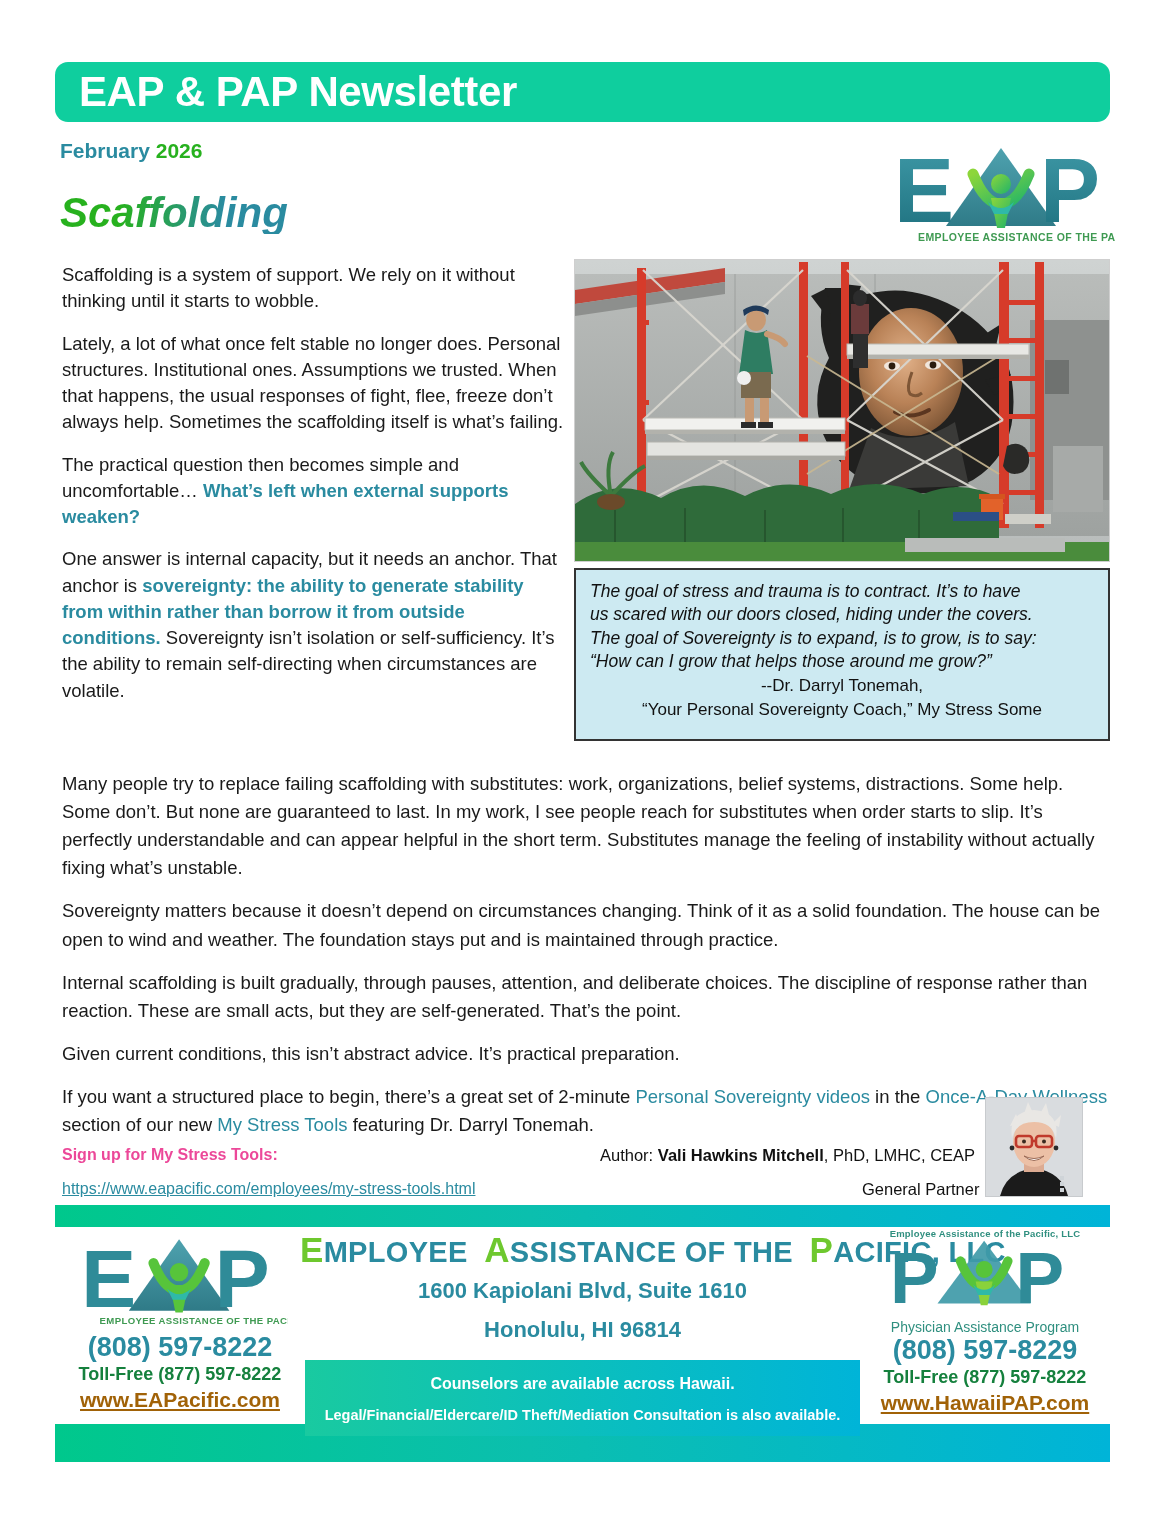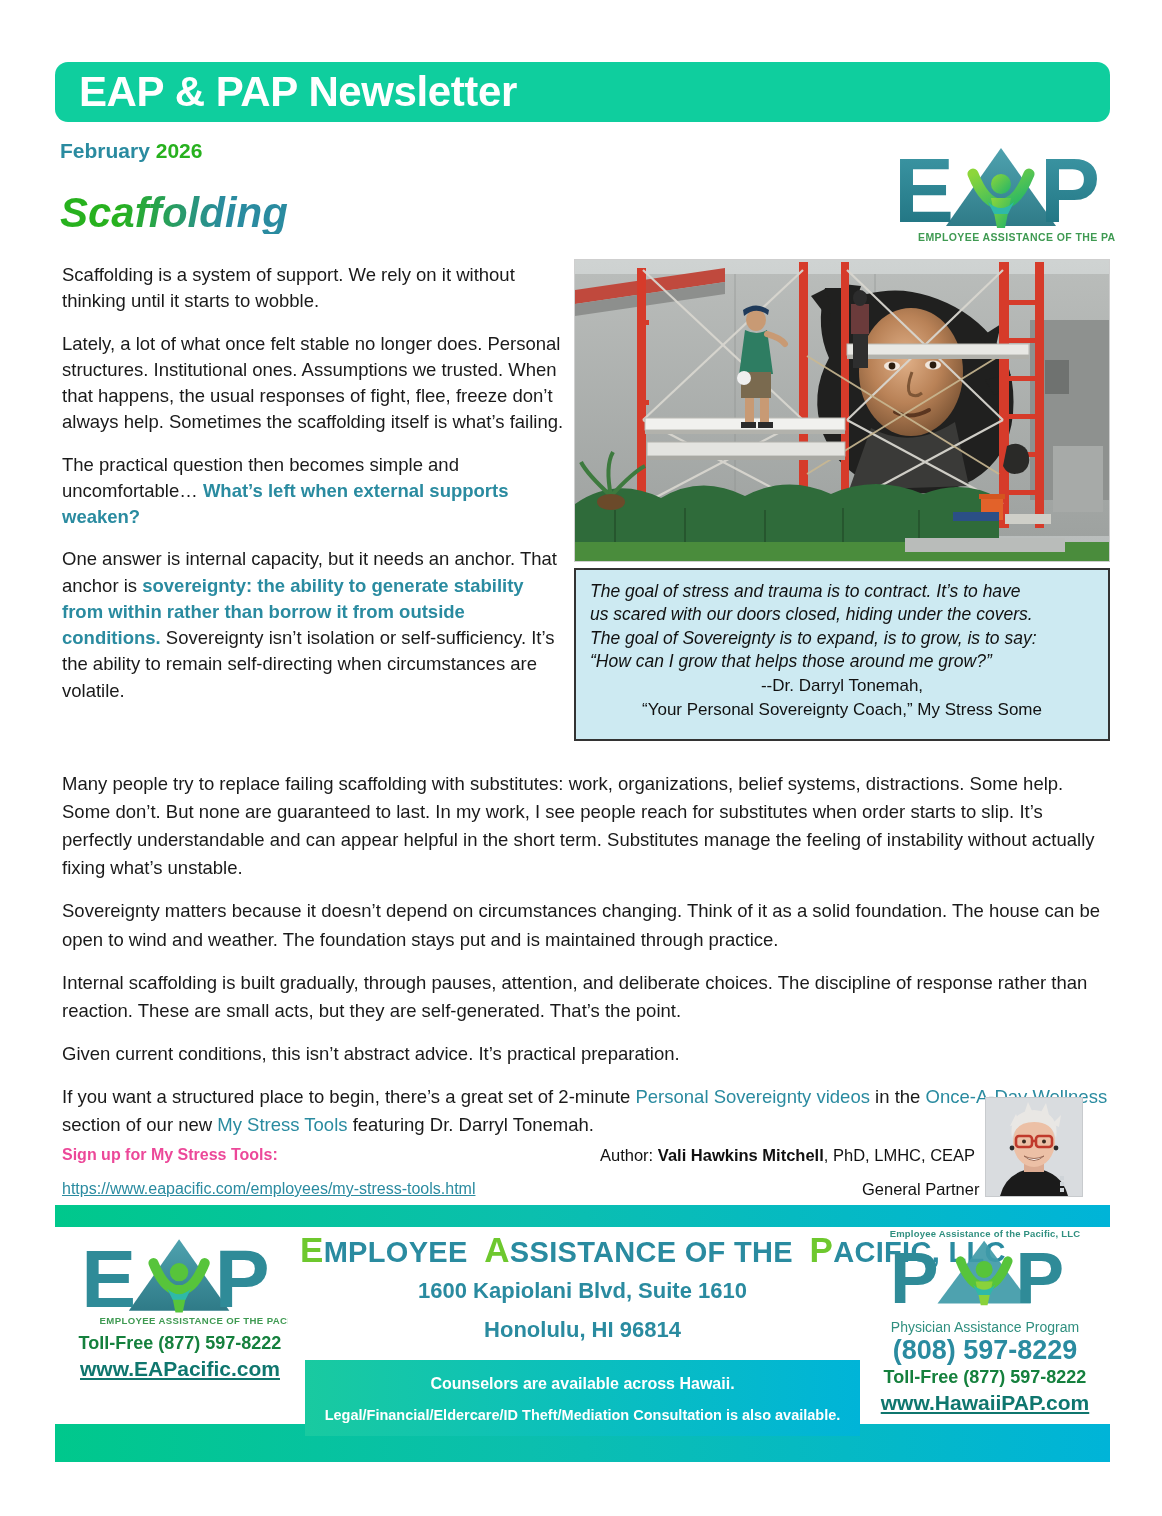--- a/index.html
+++ b/index.html
@@ -114,21 +114,21 @@
     position:absolute;left:55px;top:1232px;width:250px;text-align:center;
   }
   .foot-right{
     position:absolute;left:860px;top:1228px;width:250px;text-align:center;
   }
   .foot-center{
     position:absolute;left:300px;top:1232px;width:565px;text-align:center;
   }
   .phone-big{font-size:27px;font-weight:bold;color:#2a8ba0;line-height:1.15;}
   .phone-small{font-size:18px;font-weight:bold;color:#15803d;line-height:1.3;}
-  .web-link{font-size:21px;font-weight:bold;color:#0f766e;text-decoration:underline;line-height:1.3;}
+  .web-link{font-size:21px;font-weight:bold;color:#a16207;text-decoration:underline;line-height:1.3;}
 
   .eapac-title{
     font-size:29px;font-weight:bold;color:#2a8ba0;line-height:1;white-space:nowrap;
     letter-spacing:0.3px;
   }
   .eapac-title .cap{font-size:35px;color:#6ec82e;}
   .addr{font-size:22px;font-weight:bold;color:#2a8ba0;line-height:1.35;margin-top:9px;}
 
   .pap-caption-top{font-size:9.5px;font-weight:bold;color:#2f8f7f;letter-spacing:0.2px;}
   .pap-caption-bot{font-size:14px;color:#2f8f7f;margin-top:-2px;}
@@ -395,20 +395,21 @@
     <svg width="216" height="96" viewBox="0 0 228 105">
       <polygon points="113,8 168,86 58,86" fill="url(#tealg)" opacity="0.92"></polygon>
       <text x="6" y="82" font-family="Liberation Sans, sans-serif" font-size="90" font-weight="bold" fill="#2f8b98">E</text>
       <text x="152" y="82" font-family="Liberation Sans, sans-serif" font-size="90" font-weight="bold" fill="#2f8b98">P</text>
       <path d="M85 34 q12 30 28 30 q16 0 28 -30" stroke="#57c43b" stroke-width="11" fill="none" stroke-linecap="round"></path>
       <circle cx="113" cy="44" r="10" fill="#57c43b"></circle>
       <path d="M103 58 h20 l-6 30 h-8 z" fill="#57c43b"></path>
       <path d="M100 62 q13 12 26 0 l-6 12 h-14 z" fill="#2fb9a8"></path>
       <text x="26" y="101" font-family="Liberation Sans, sans-serif" font-size="10.5" font-weight="bold" fill="#3f9a52" letter-spacing="0.4">EMPLOYEE  ASSISTANCE OF THE  PACIFIC,LLC</text>
     </svg>
+    <div class="phone-big">(808) 597-8222</div>
     <div class="phone-small">Toll-Free (877) 597-8222</div>
     <a class="web-link" href="#">www.EAPacific.com</a>
   </div>
 
   <div class="foot-center">
     <div class="eapac-title"><span class="cap">E</span><span>MPLOYEE</span>&nbsp;&nbsp;<span class="cap">A</span><span>SSISTANCE OF THE</span>&nbsp;&nbsp;<span class="cap">P</span><span>ACIFIC, LLC</span></div>
     <div class="addr">1600 Kapiolani Blvd, Suite 1610</div>
     <div class="addr">Honolulu, HI 96814</div>
   </div>
 

